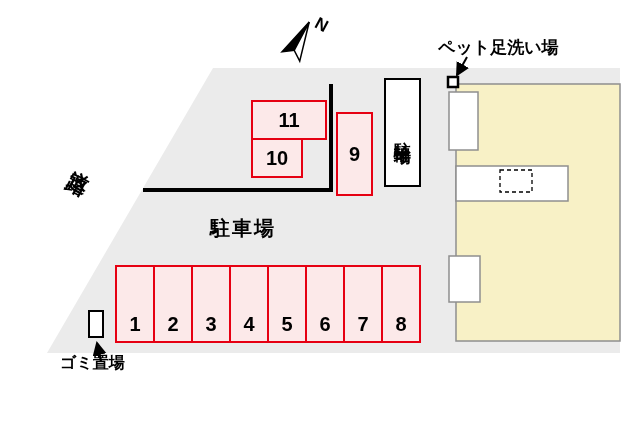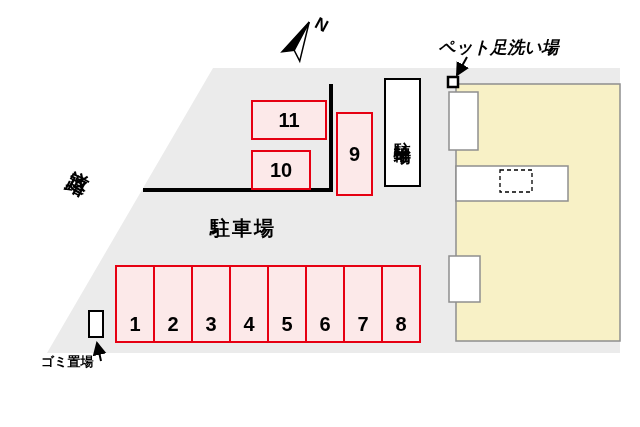--- a/index.html
+++ b/index.html
@@ -22,22 +22,22 @@
   .stall-center { align-items:center; }
 
   .box-white { position:absolute; background:#fff; border:2px solid #000; box-sizing:border-box;
     display:flex; align-items:center; justify-content:center; }
 
   .lbl { position:absolute; font-weight:bold; color:#000; white-space:nowrap; }
   .lbl-road { left:76px; top:158px; font-size:21px;
     writing-mode:vertical-rl; text-orientation:upright; letter-spacing:3px;
     transform:rotate(28deg); transform-origin:center; }
   .lbl-parking { left:210px; top:215px; width:115px; text-align:left; font-size:20px; letter-spacing:2px; }
-  .lbl-pet { left:438px; top:36px; font-size:17px;font-style:italic; }
-  .lbl-garbage { left:41px; top:353px; font-size:13px; }
+  .lbl-pet { left:438px; top:36px; font-size:17px; }
+  .lbl-garbage { left:60px; top:353px; font-size:16px; }
   .vtext { writing-mode:vertical-rl; text-orientation:upright; font-size:17px;
     font-weight:bold; letter-spacing:3px; }
 </style>
 </head>
 <body>
 
 <div class="canvas">
 
   <svg class="base" width="640" height="427" viewBox="0 0 640 427">
     <defs>
@@ -91,21 +91,21 @@
         <span>7</span>
       </div>
       <div class="stall stall-bottom" style="left: 381px; top: 265px; width: 40px; height: 78px;">
         <span>8</span>
       </div>
     </div>
 
   <div class="stall stall-center" style="left:251px; top:100px; width:76px; height:40px;">
     <span>11</span>
   </div>
-  <div class="stall stall-center" style="left:251px; top:150px; width:60px; height:40px;">
+  <div class="stall stall-center" style="left:251px; top:138px; width:52px; height:40px;">
     <span>10</span>
   </div>
 
   <div class="stall stall-center" style="left:336px; top:112px; width:37px; height:84px;">
     <span>9</span>
   </div>
 
   <div class="box-white" style="left:384px; top:78px; width:37px; height:109px;">
     <span class="vtext">駐輪場</span>
   </div>

